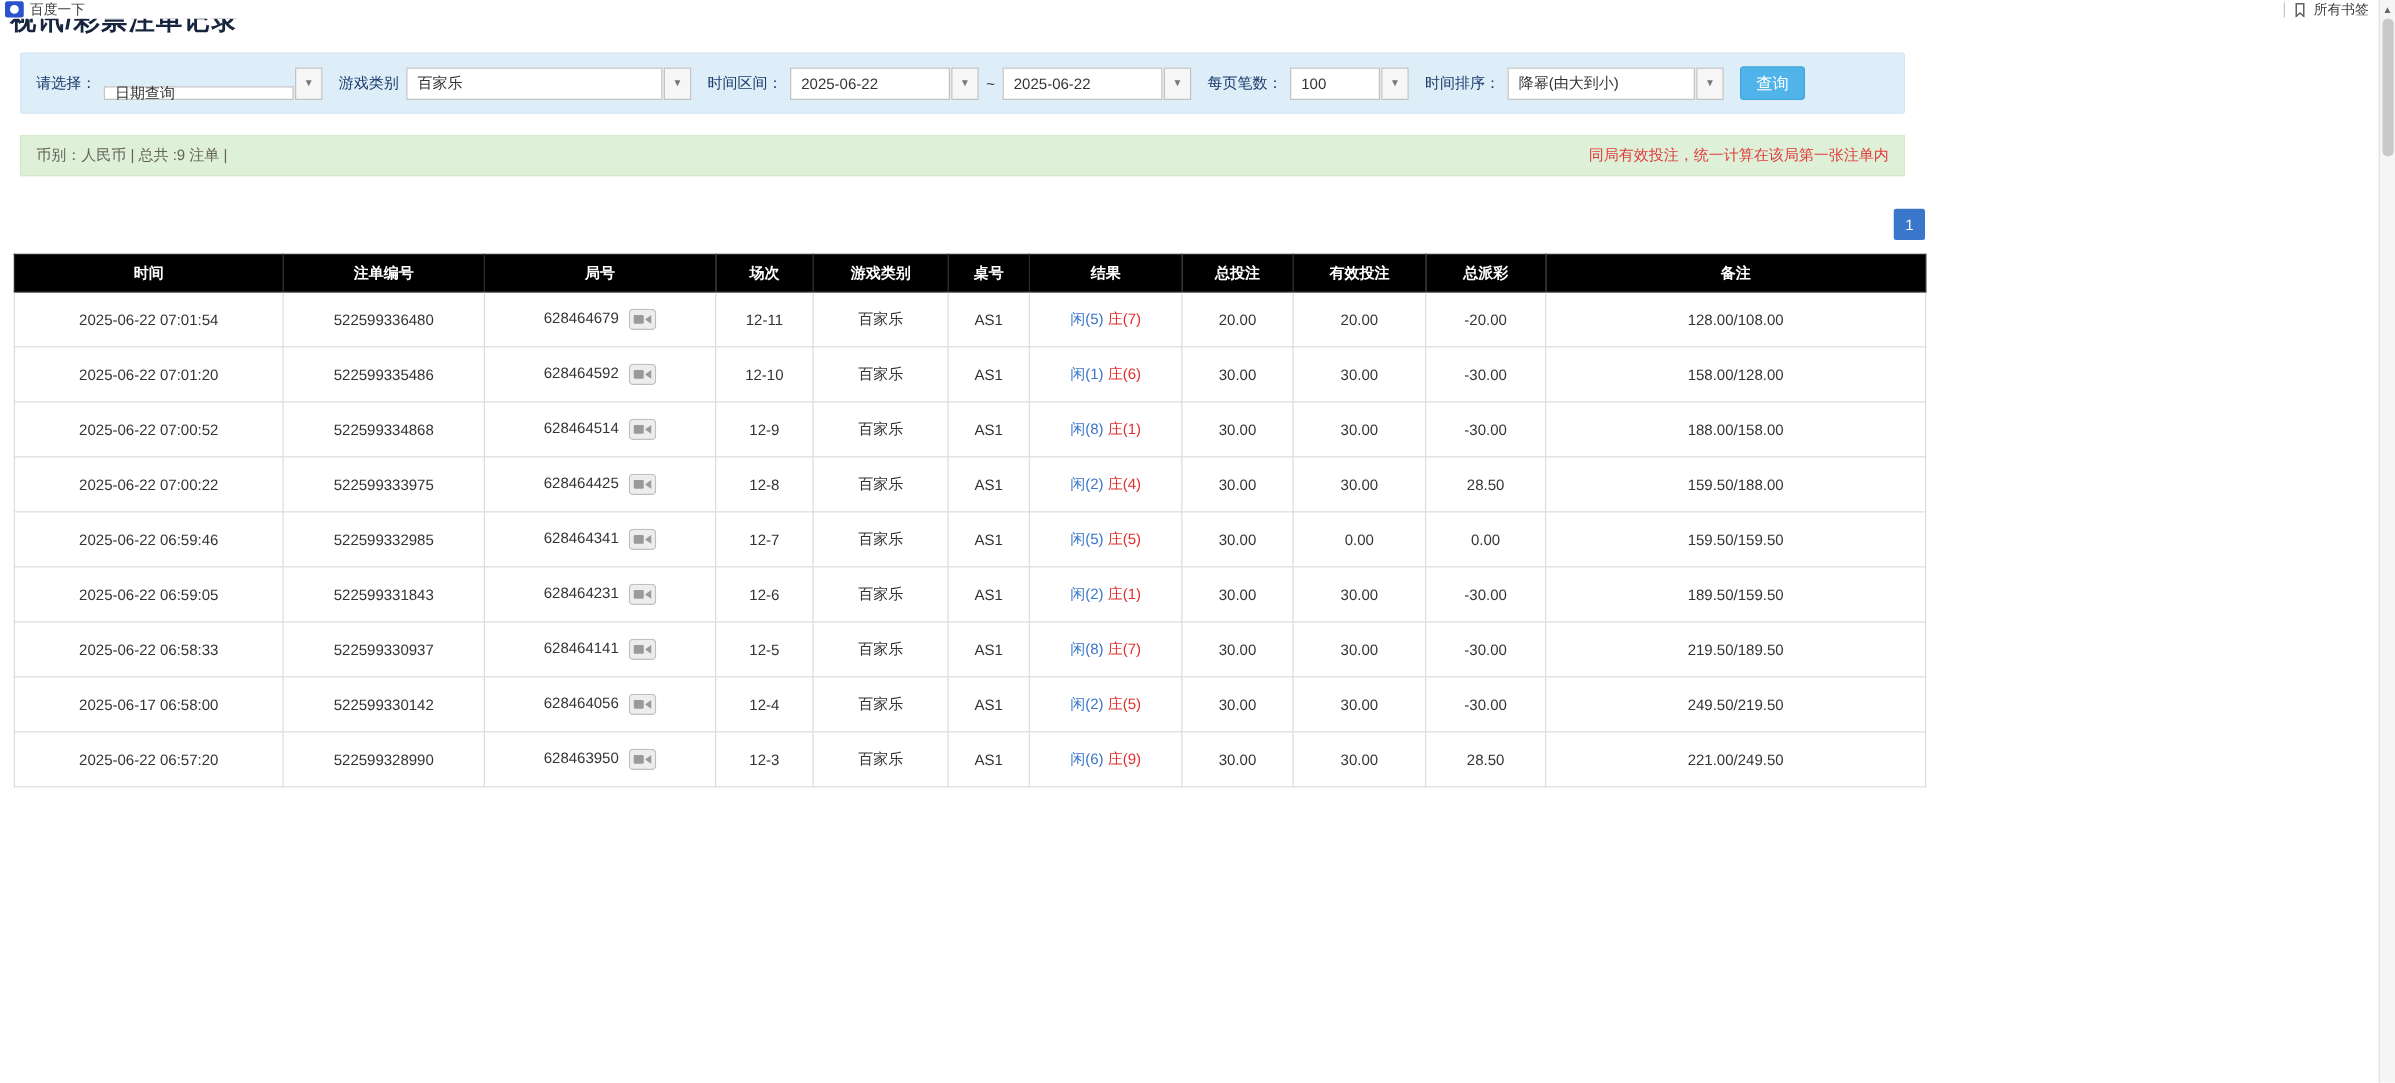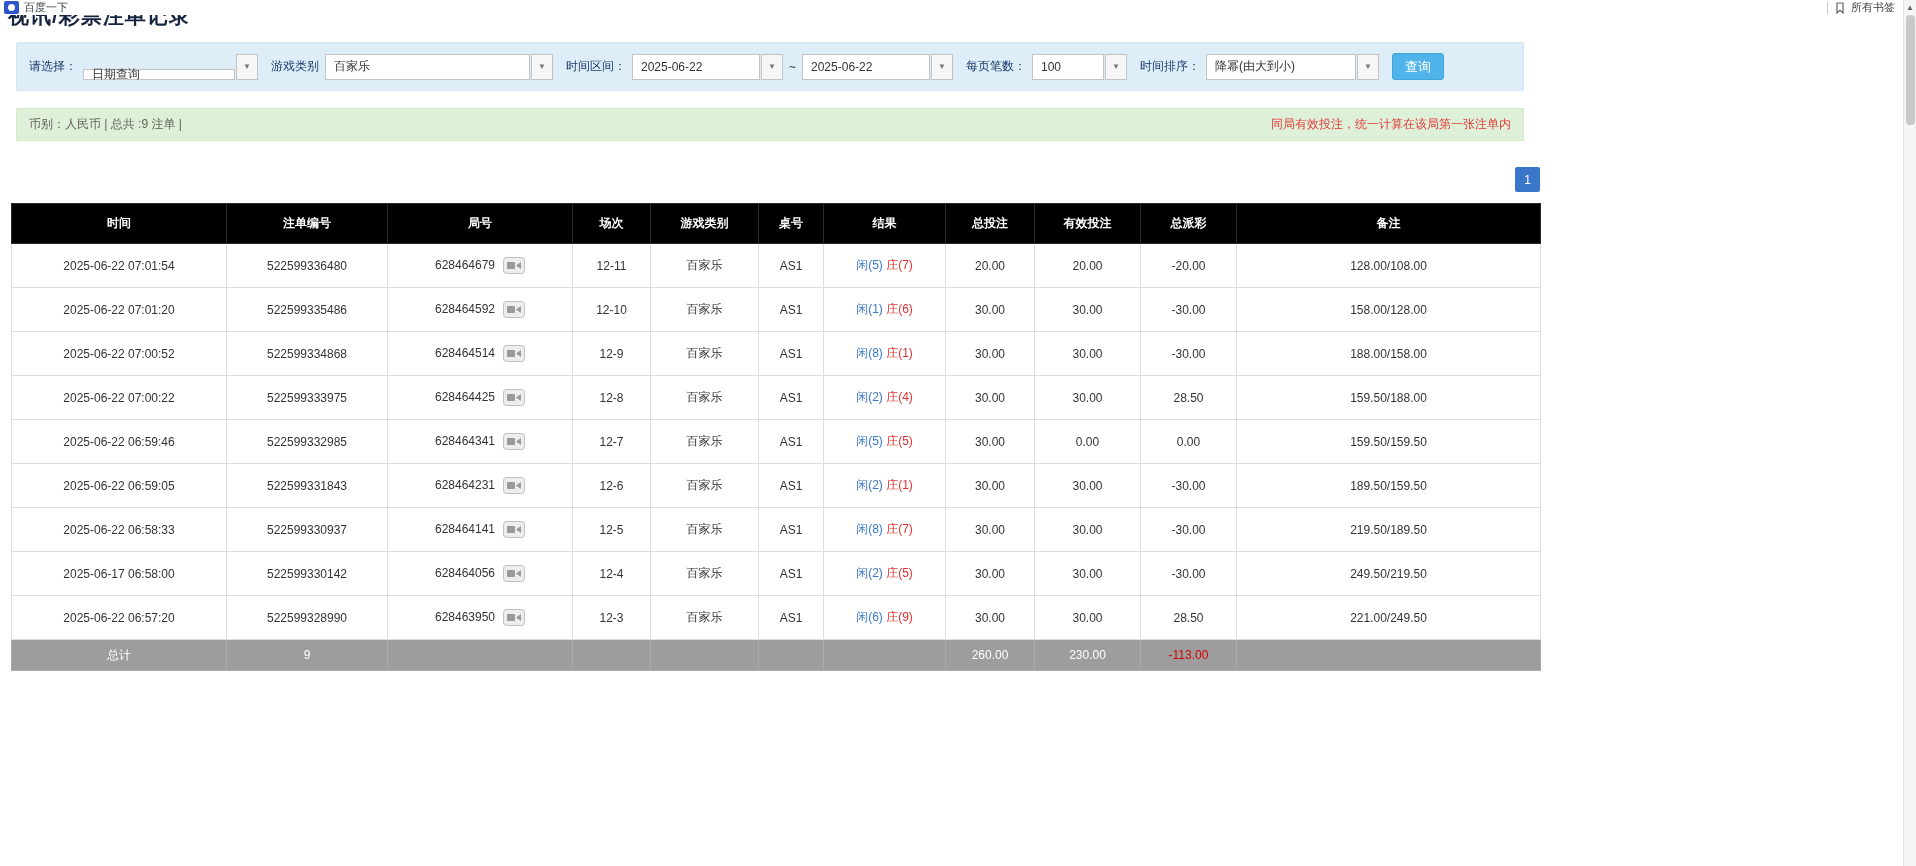--- a/index.html
+++ b/index.html
@@ -69,21 +69,21 @@
     width:25px; height:25px; background:#3a76c9; color:#fff; border-radius:2px;
     display:flex; align-items:center; justify-content:center; font-size:12px; cursor:pointer;
   }
 
   
   table.records {
     position:absolute; left:11px; top:203px; width:1529px;
     border-collapse:collapse; font-size:12px; background:#fff; table-layout:fixed;
   }
   table.records th {
-    background:#000; color:#fff; font-weight:bold; height:40px;
+    background:#000; color:#fff; font-weight:bold; height:30px;
     border:1px solid #2a2a2a; text-align:center; padding:0 2px;
   }
   table.records td {
     border:1px solid #ddd; height:44px; text-align:center; padding:0 4px;
     color:#333; background:#fff;
   }
   tr.footer-row td {
     background:#9d9d9d; color:#fff; height:31px; border-color:#ababab; font-size:12px;
   }
   .blue { color:#3a76c9; }
@@ -423,32 +423,19 @@
       <span class="blue">闲(6)</span>
       <span class="red">庄(9)</span>
     </td>
     <td class="blue">30.00</td>
     <td>30.00</td>
     <td>28.50</td>
     <td>221.00/249.50</td>
   </tr>
 </tbody>
   <tfoot>
-    <tr class="footer-row">
-      <td>总计</td>
-      <td>9</td>
-      <td></td>
-      <td></td>
-      <td></td>
-      <td></td>
-      <td></td>
-      <td>260.00</td>
-      <td>230.00</td>
-      <td class="neg">-113.00</td>
-      <td></td>
-    </tr>
   </tfoot>
 </table>
 
 <div class="scrollbar">
   <div class="scroll-arrow-up">▲</div>
   <div class="scroll-thumb"></div>
 </div>
 
 </body></html>

